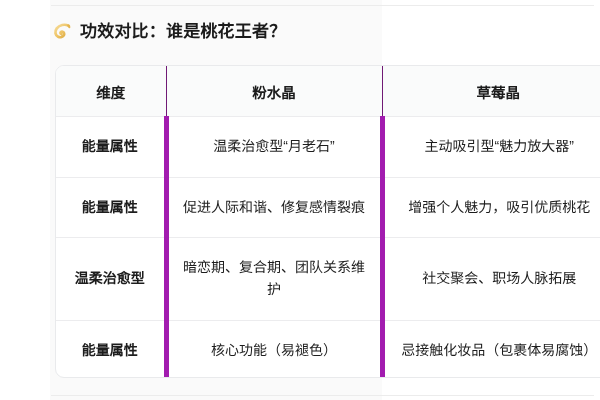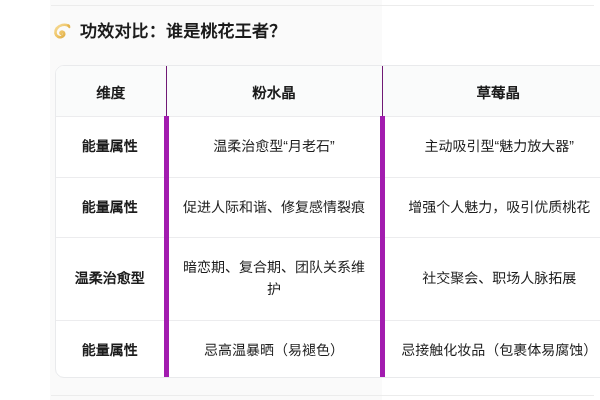--- a/index.html
+++ b/index.html
@@ -198,20 +198,20 @@
           <td class="val-cell">促进人际和谐、修复感情裂痕</td>
           <td class="val-cell">增强个人魅力，吸引优质桃花</td>
         </tr>
         <tr>
           <td class="dim-cell">温柔治愈型</td>
           <td class="val-cell">暗恋期、复合期、团队关系维护</td>
           <td class="val-cell">社交聚会、职场人脉拓展</td>
         </tr>
         <tr>
           <td class="dim-cell">能量属性</td>
-          <td class="val-cell">忌高温暴晒（易褪色）</td>
+          <td class="val-cell">核心功能（易褪色）</td>
           <td class="val-cell">忌接触化妆品（包裹体易腐蚀）</td>
         </tr>
       </tbody>
     </table>
   </div>
 
 </div>
 
 </body></html>

